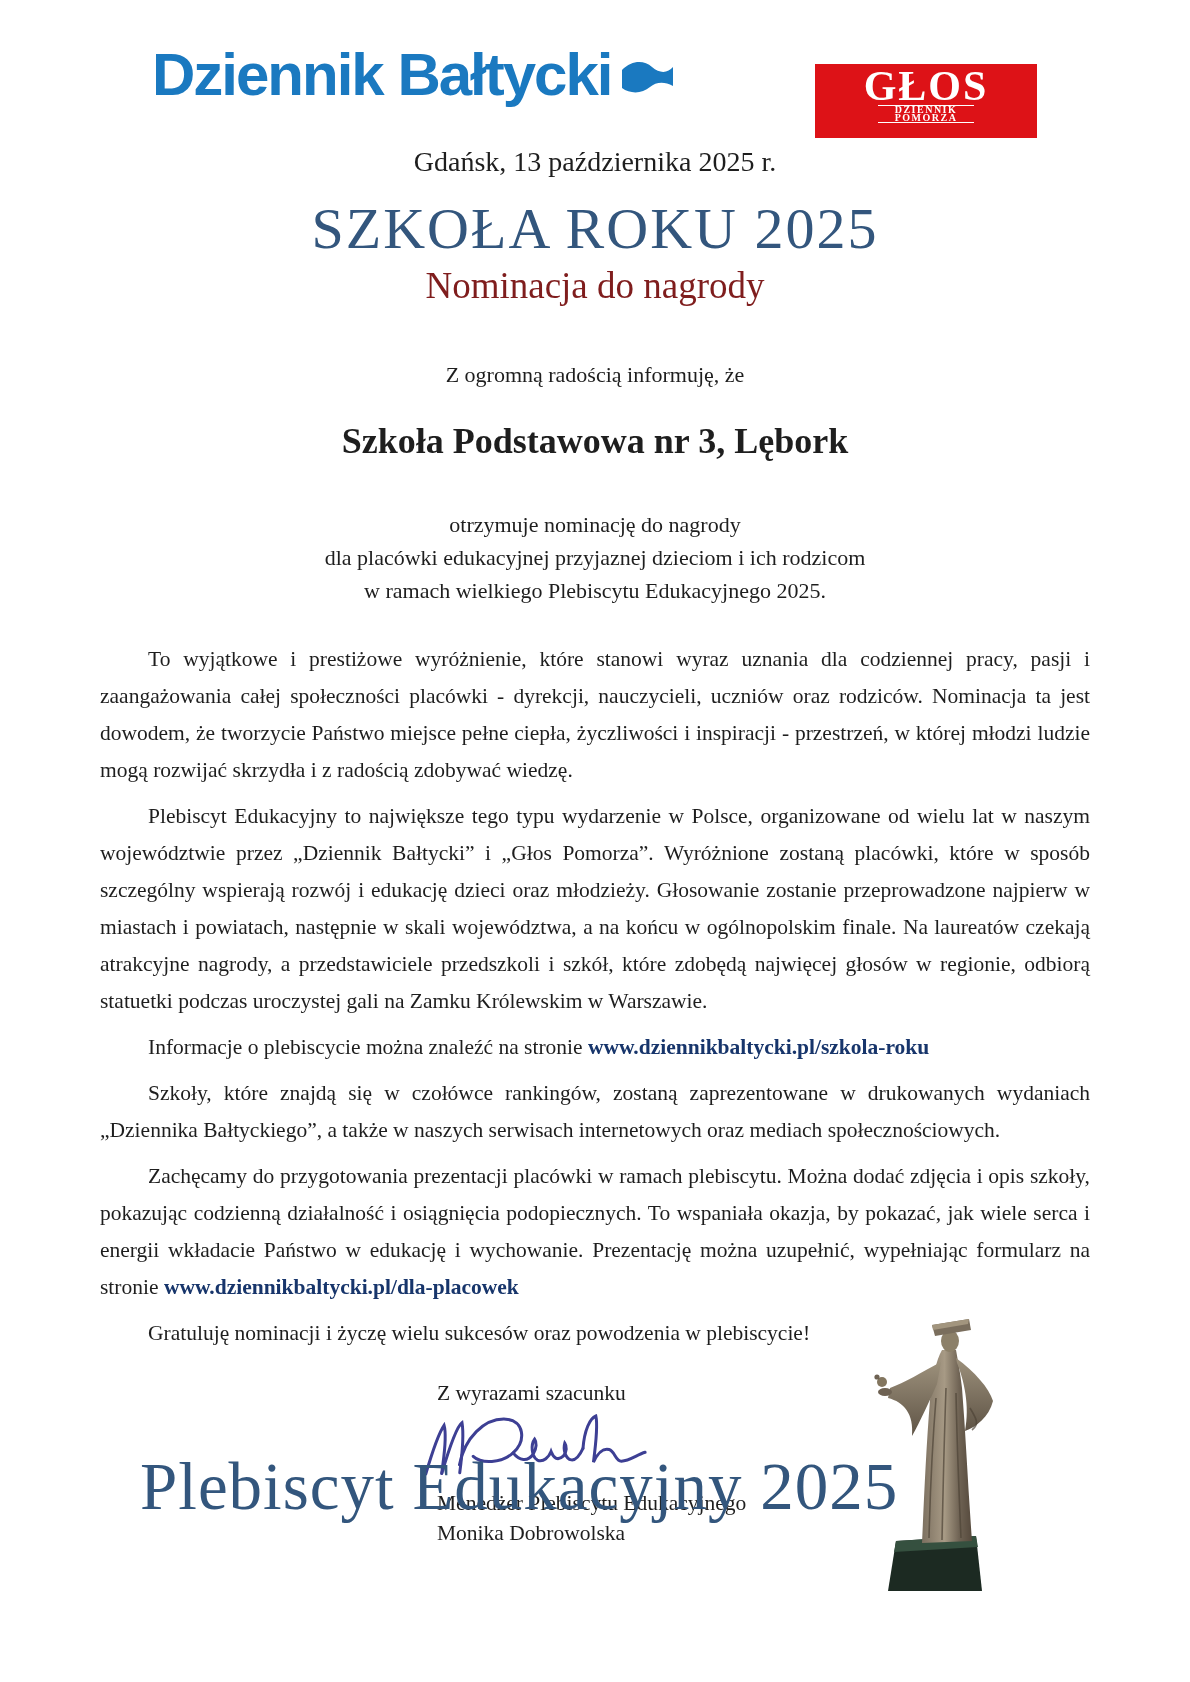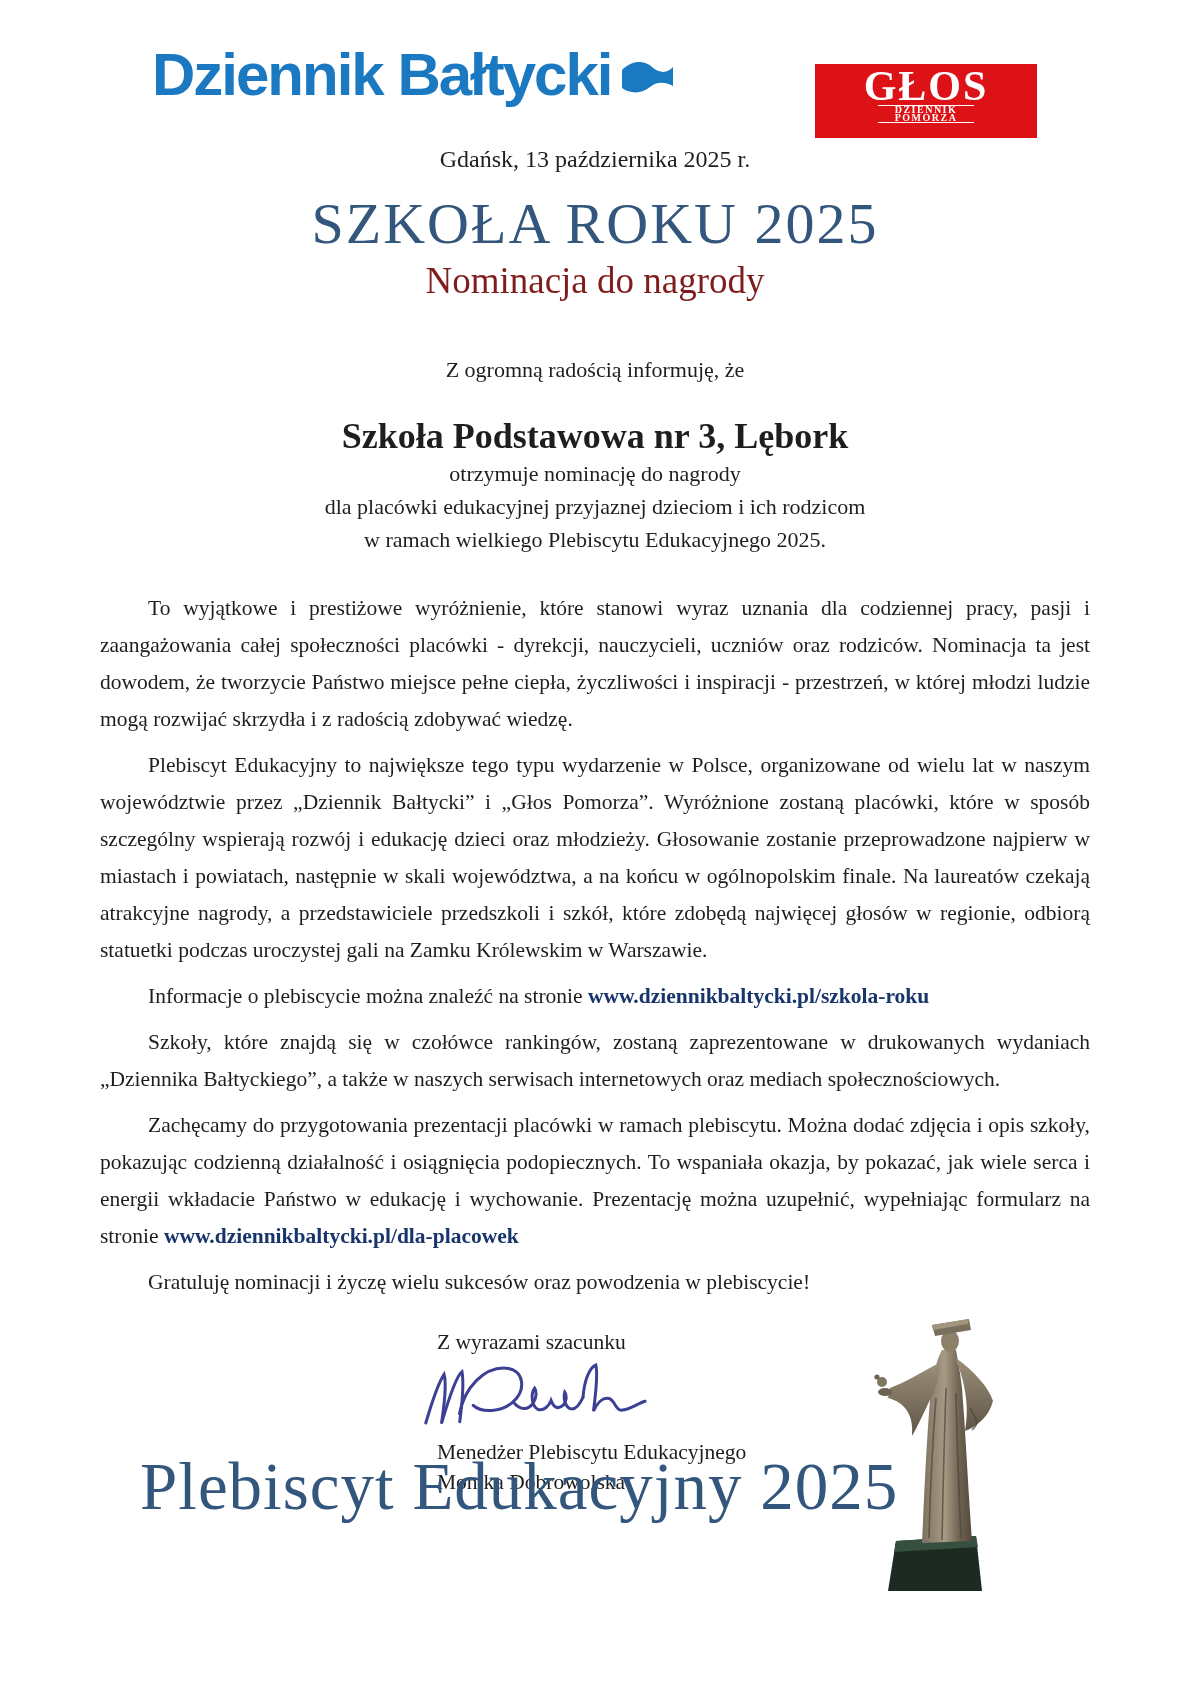--- a/index.html
+++ b/index.html
@@ -34,33 +34,33 @@
     padding-top:3px;
   }
   .gp-line1 { font-size:42px; font-weight:bold; line-height:38px; letter-spacing:2px; }
   .gp-sub {
     font-size:10px; font-weight:bold; letter-spacing:1.5px;
     width:96px; margin:0 auto; line-height:8px;
     border-top:1px solid #fff; border-bottom:1px solid #fff;
   }
   .gp-line3 { font-size:22px; font-weight:bold; letter-spacing:3px; line-height:24px;margin-top:26px; }
   
-  .date-line { text-align:center; font-size:24px; margin-top:16px; }
+  .date-line { text-align:center; font-size:28px; margin-top:16px; }
   .doc-title {
     text-align:center; font-size:58px; letter-spacing:2px;
     color:#33567d; margin-top:20px; line-height:62px;
   }
   .doc-subtitle {
     text-align:center; font-size:37px; color:#7f1d1d; margin-top:4px; line-height:44px;
   }
   
   .intro-line { text-align:center; font-size:22px; }
   .intro-1 { margin-top:54px; }
   .recipient { text-align:center; font-size:36px; font-weight:bold; margin-top:32px; }
-  .intro-2 { line-height:33px; }
+  .intro-2 { margin-top:46px; line-height:33px; }
   .intro-3, .intro-4 { line-height:33px; }
   
   .body-text { margin:34px 100px 0 100px; font-size:21.5px; line-height:37px; }
   .body-text p { margin-bottom:9px; }
   .justified { text-align:justify; text-indent:48px; }
   .indented { text-indent:48px; }
   .doc-link { color:#17356b; font-weight:bold; text-decoration:none; }
   
   .closing { margin:26px 0 0 437px; font-size:21.5px; line-height:30px; }
   .signature-wrap { margin:4px 0 0 -18px; height:76px; }

